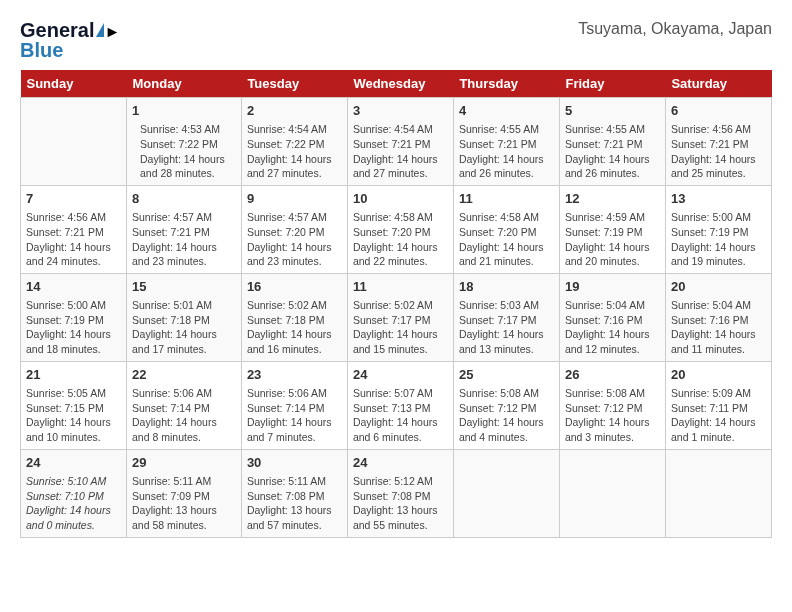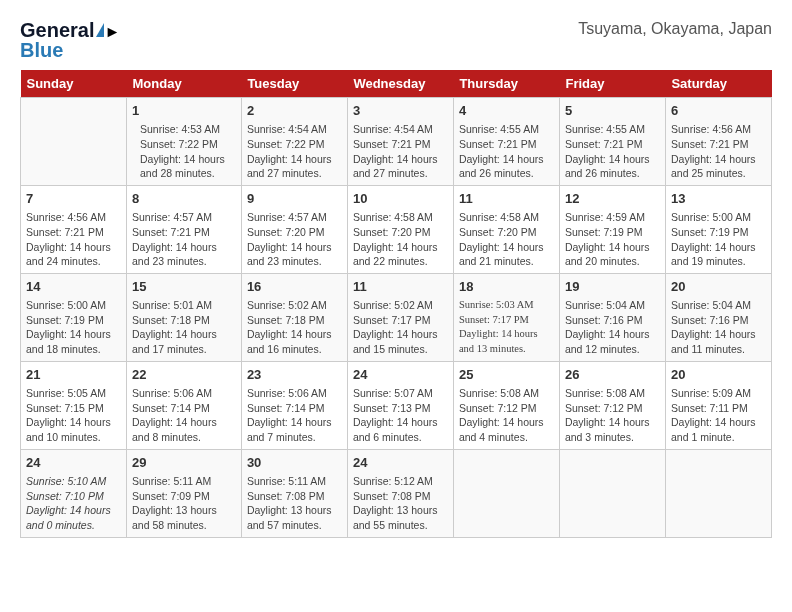--- a/index.html
+++ b/index.html
@@ -245,21 +245,21 @@
         </td>
         <td>
           <span class="day-num">11</span>
           <div class="cell-content" style="white-space: pre-line;">Sunrise: 5:02 AM
 Sunset: 7:17 PM
 Daylight: 14 hours
 and 15 minutes.</div>
         </td>
         <td>
           <span class="day-num">18</span>
-          <div class="cell-content" style="white-space: pre-line; font-family: Liberation Serif, serif;">Sunrise: 5:03 AM
+          <div class="cell-content" style="white-space: pre-line;">Sunrise: 5:03 AM
 Sunset: 7:17 PM
 Daylight: 14 hours
 and 13 minutes.</div>
         </td>
         <td>
           <span class="day-num">19</span>
           <div class="cell-content" style="white-space: pre-line;">Sunrise: 5:04 AM
 Sunset: 7:16 PM
 Daylight: 14 hours
 and 12 minutes.</div>

